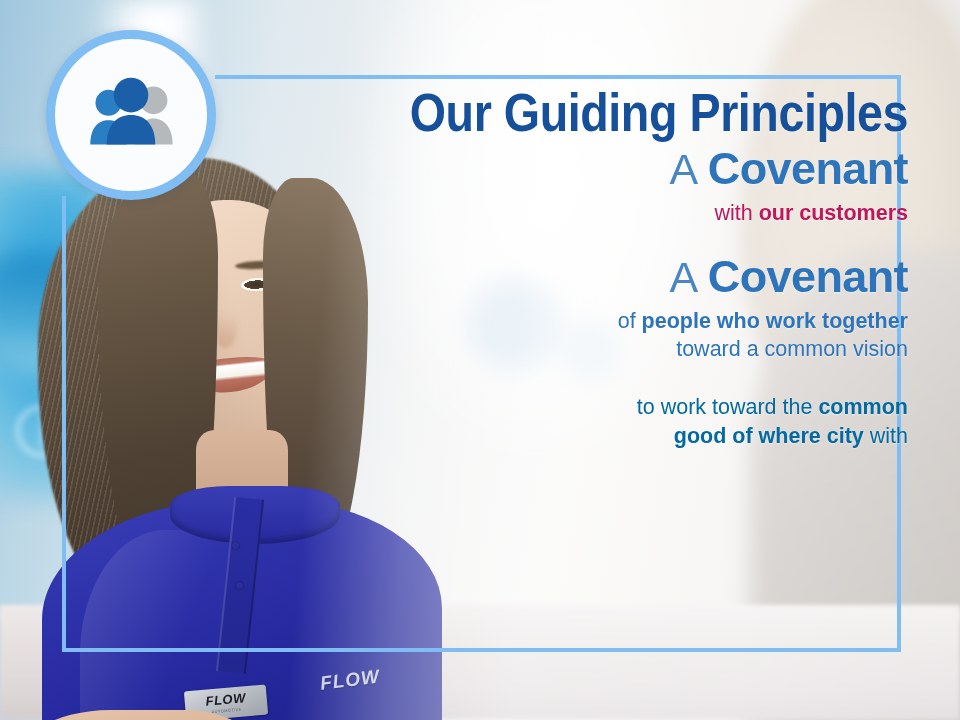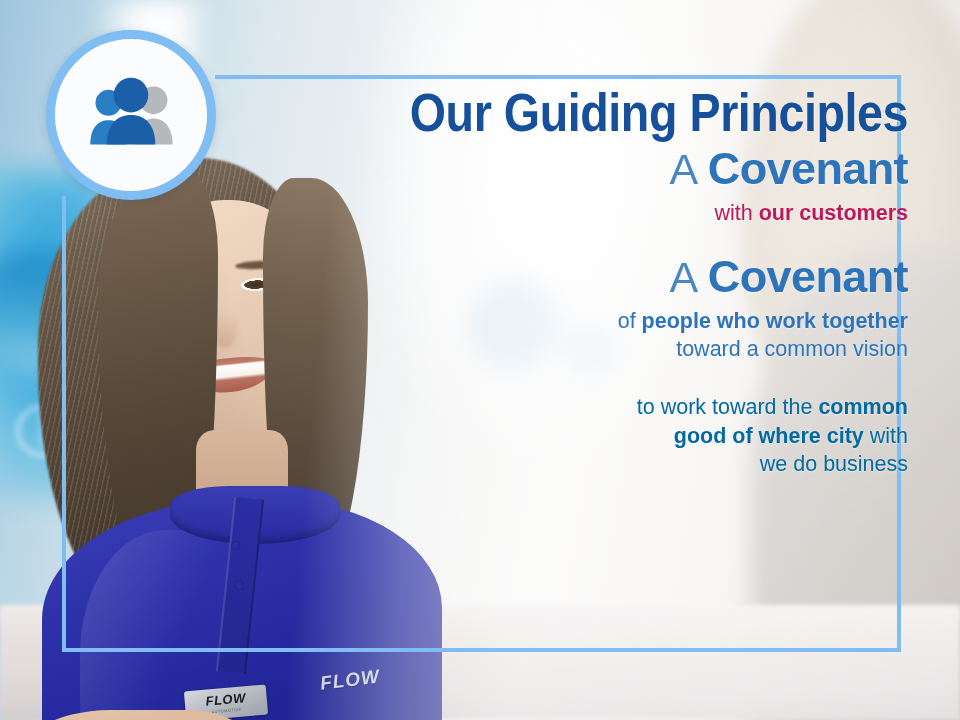--- a/index.html
+++ b/index.html
@@ -361,18 +361,17 @@
         <div class="p-title"><span class="lead" style="color: rgb(74, 133, 196);">A </span><span class="word" style="color: rgb(45, 116, 187);">Covenant</span></div>
         <div class="p-sub" style="color: rgb(45, 116, 187);">
           <span class="sub-line"><span class="reg">of </span><b>people who work together</b></span>
           <span class="sub-line"><span class="reg">toward a common vision</span></span>
         </div>
       </div>
     <div class="principle" id="p3">
         <div class="p-sub" style="color: #0369a1;">
           <span class="sub-line"><span class="reg">to work toward the </span><b>common</b></span>
           <span class="sub-line"><b>good of where city</b><span class="reg"> with</span></span>
-          <span class="sub-line"><span class="reg">we do business</span></span>
         </div>
       </div>
   </div>
 
 </div>
 
 </body></html>

